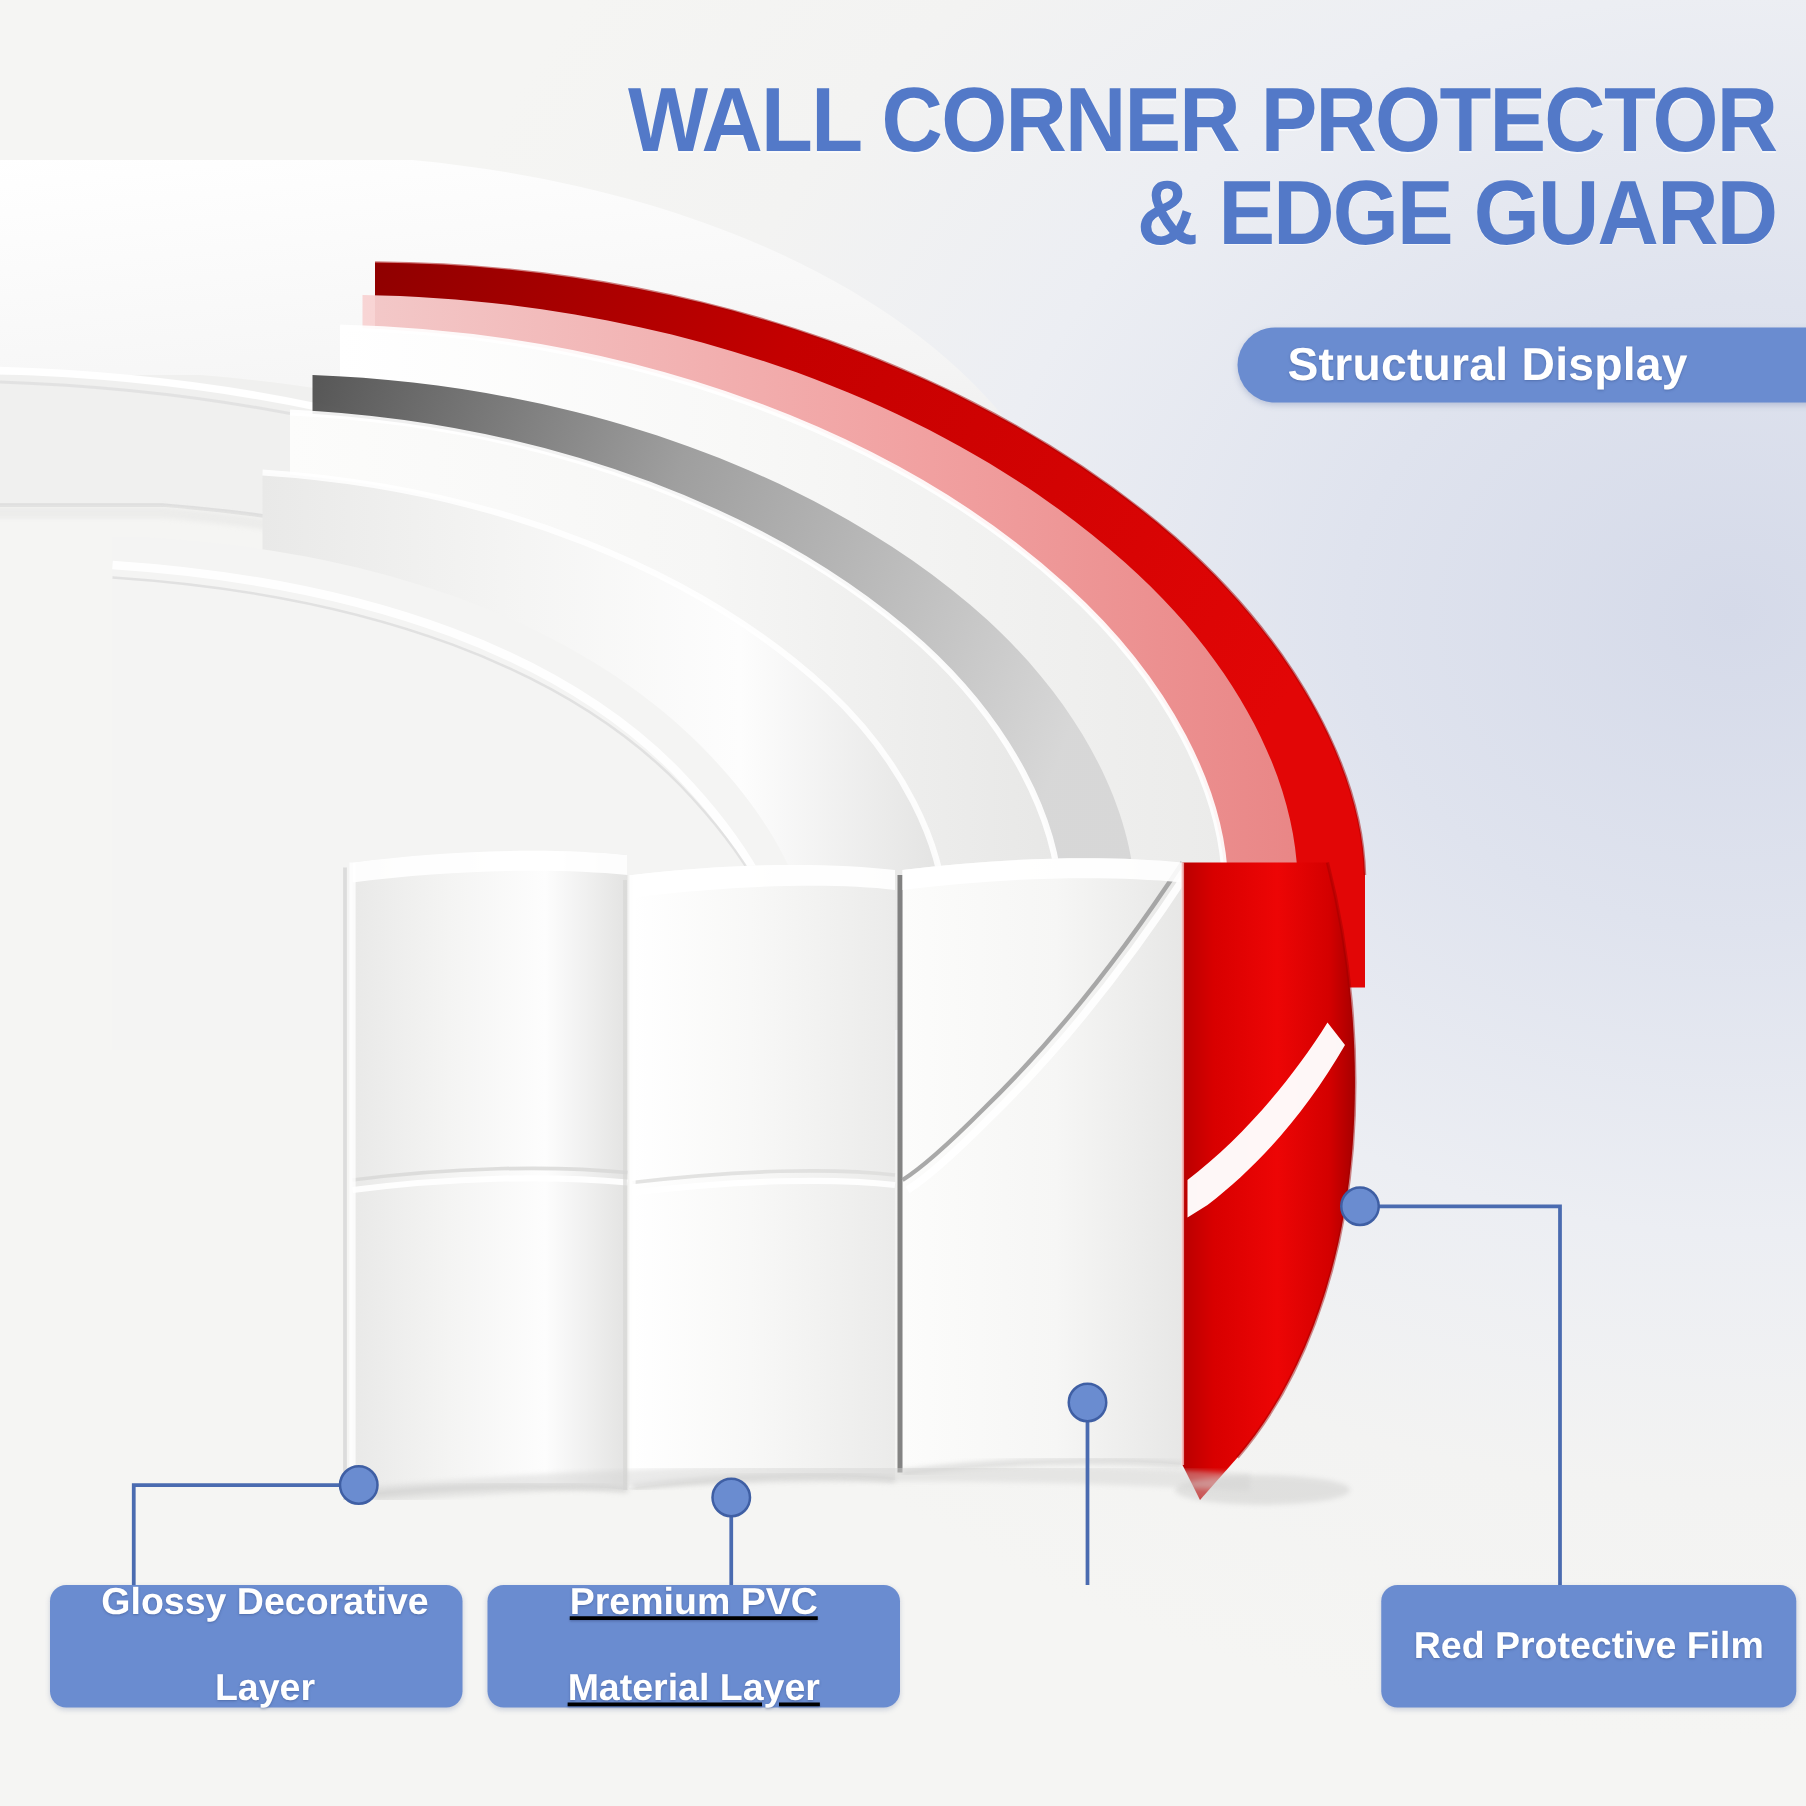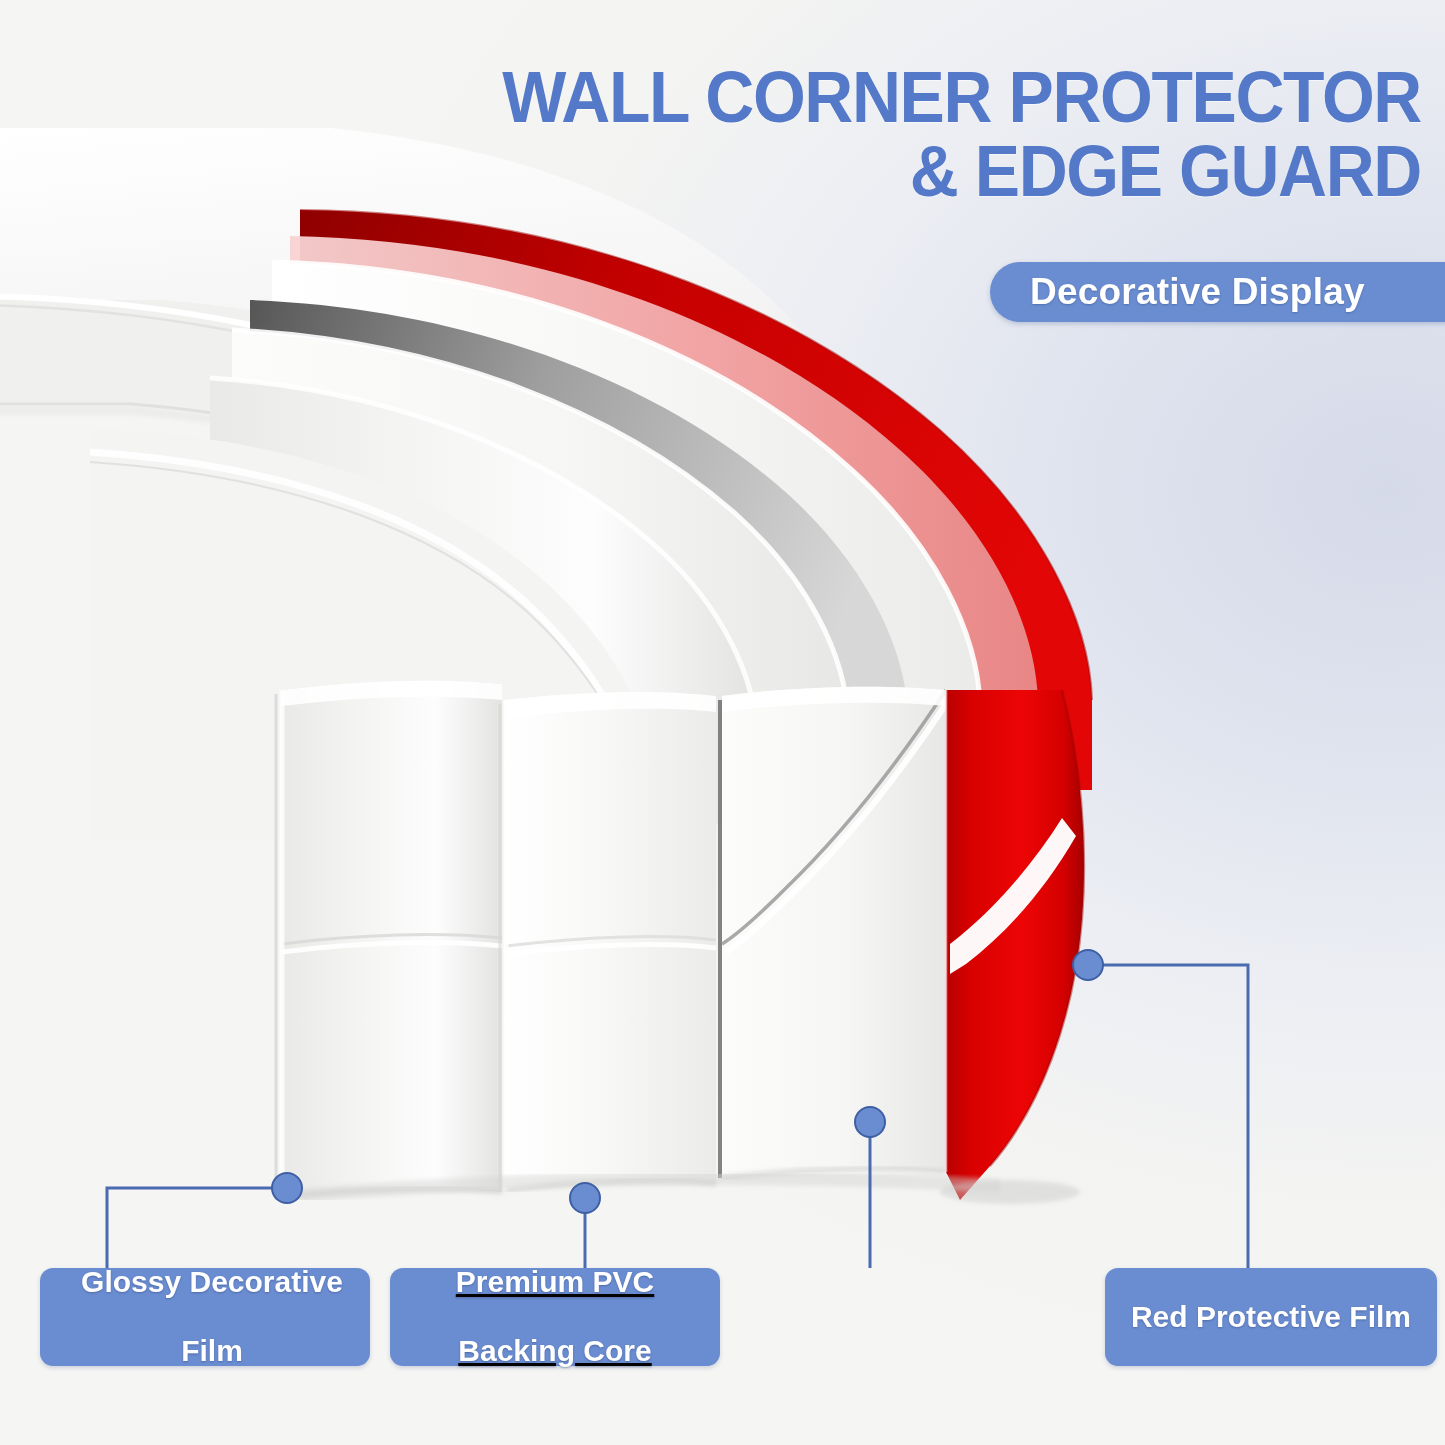--- a/index.html
+++ b/index.html
@@ -269,36 +269,36 @@
       <circle cx="1088" cy="965" r="15" fill="#6a8cd0" stroke="#3f5fa4" stroke-width="2"></circle>
     </g>
   </svg>
 
   <div class="title">
     <span class="l1">WALL CORNER PROTECTOR</span>
     <span class="l2">&amp; EDGE GUARD</span>
   </div>
 
   <div class="pill">
-    <span>Decorative Display</span>
+    <span>Structural Display</span>
   </div>
 
   <div class="callouts">
 
     <div class="callout c0">
       <span>
         <span>Glossy Decorative</span><br>
-        <span>Film</span>
+        <span>Layer</span>
       </span>
     </div>
 
     <div class="callout c1">
       <span>
         <span>Premium PVC</span><br>
-        <span>Backing Core</span>
+        <span>Material Layer</span>
       </span>
     </div>
 
 
     <div class="callout c3">
       <span>
         <span>Red Protective Film</span>
       </span>
     </div>
 

